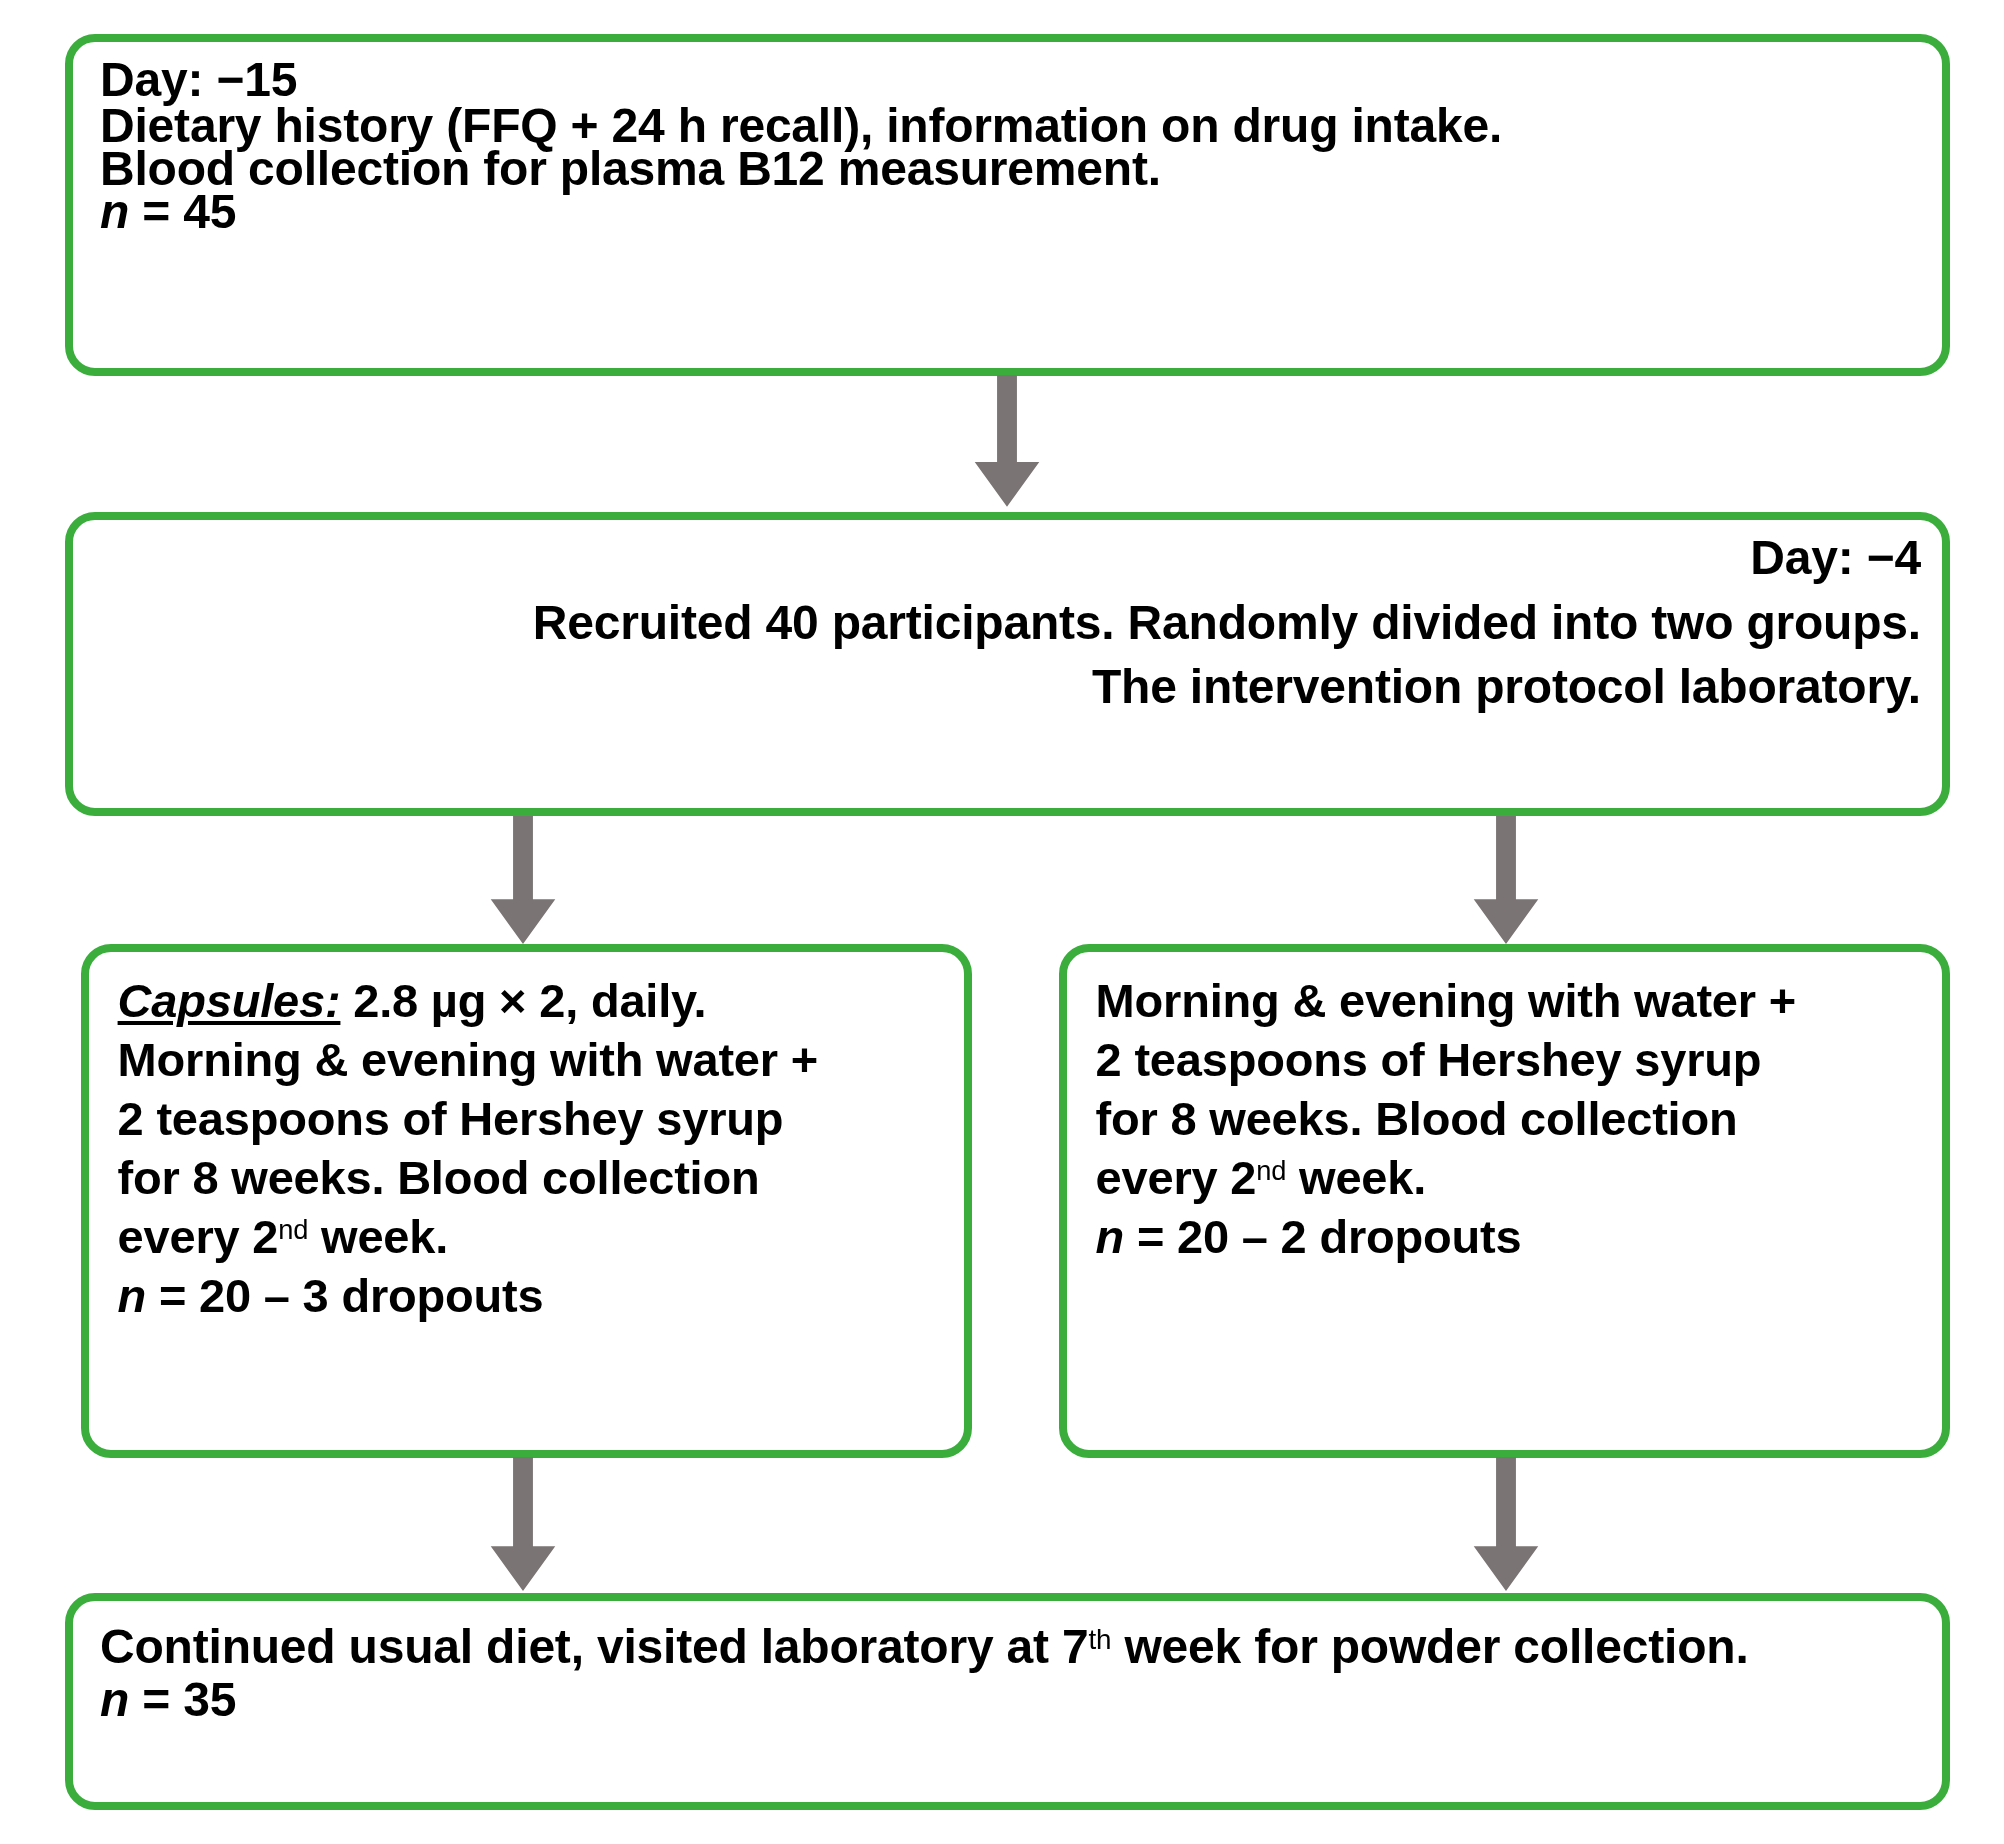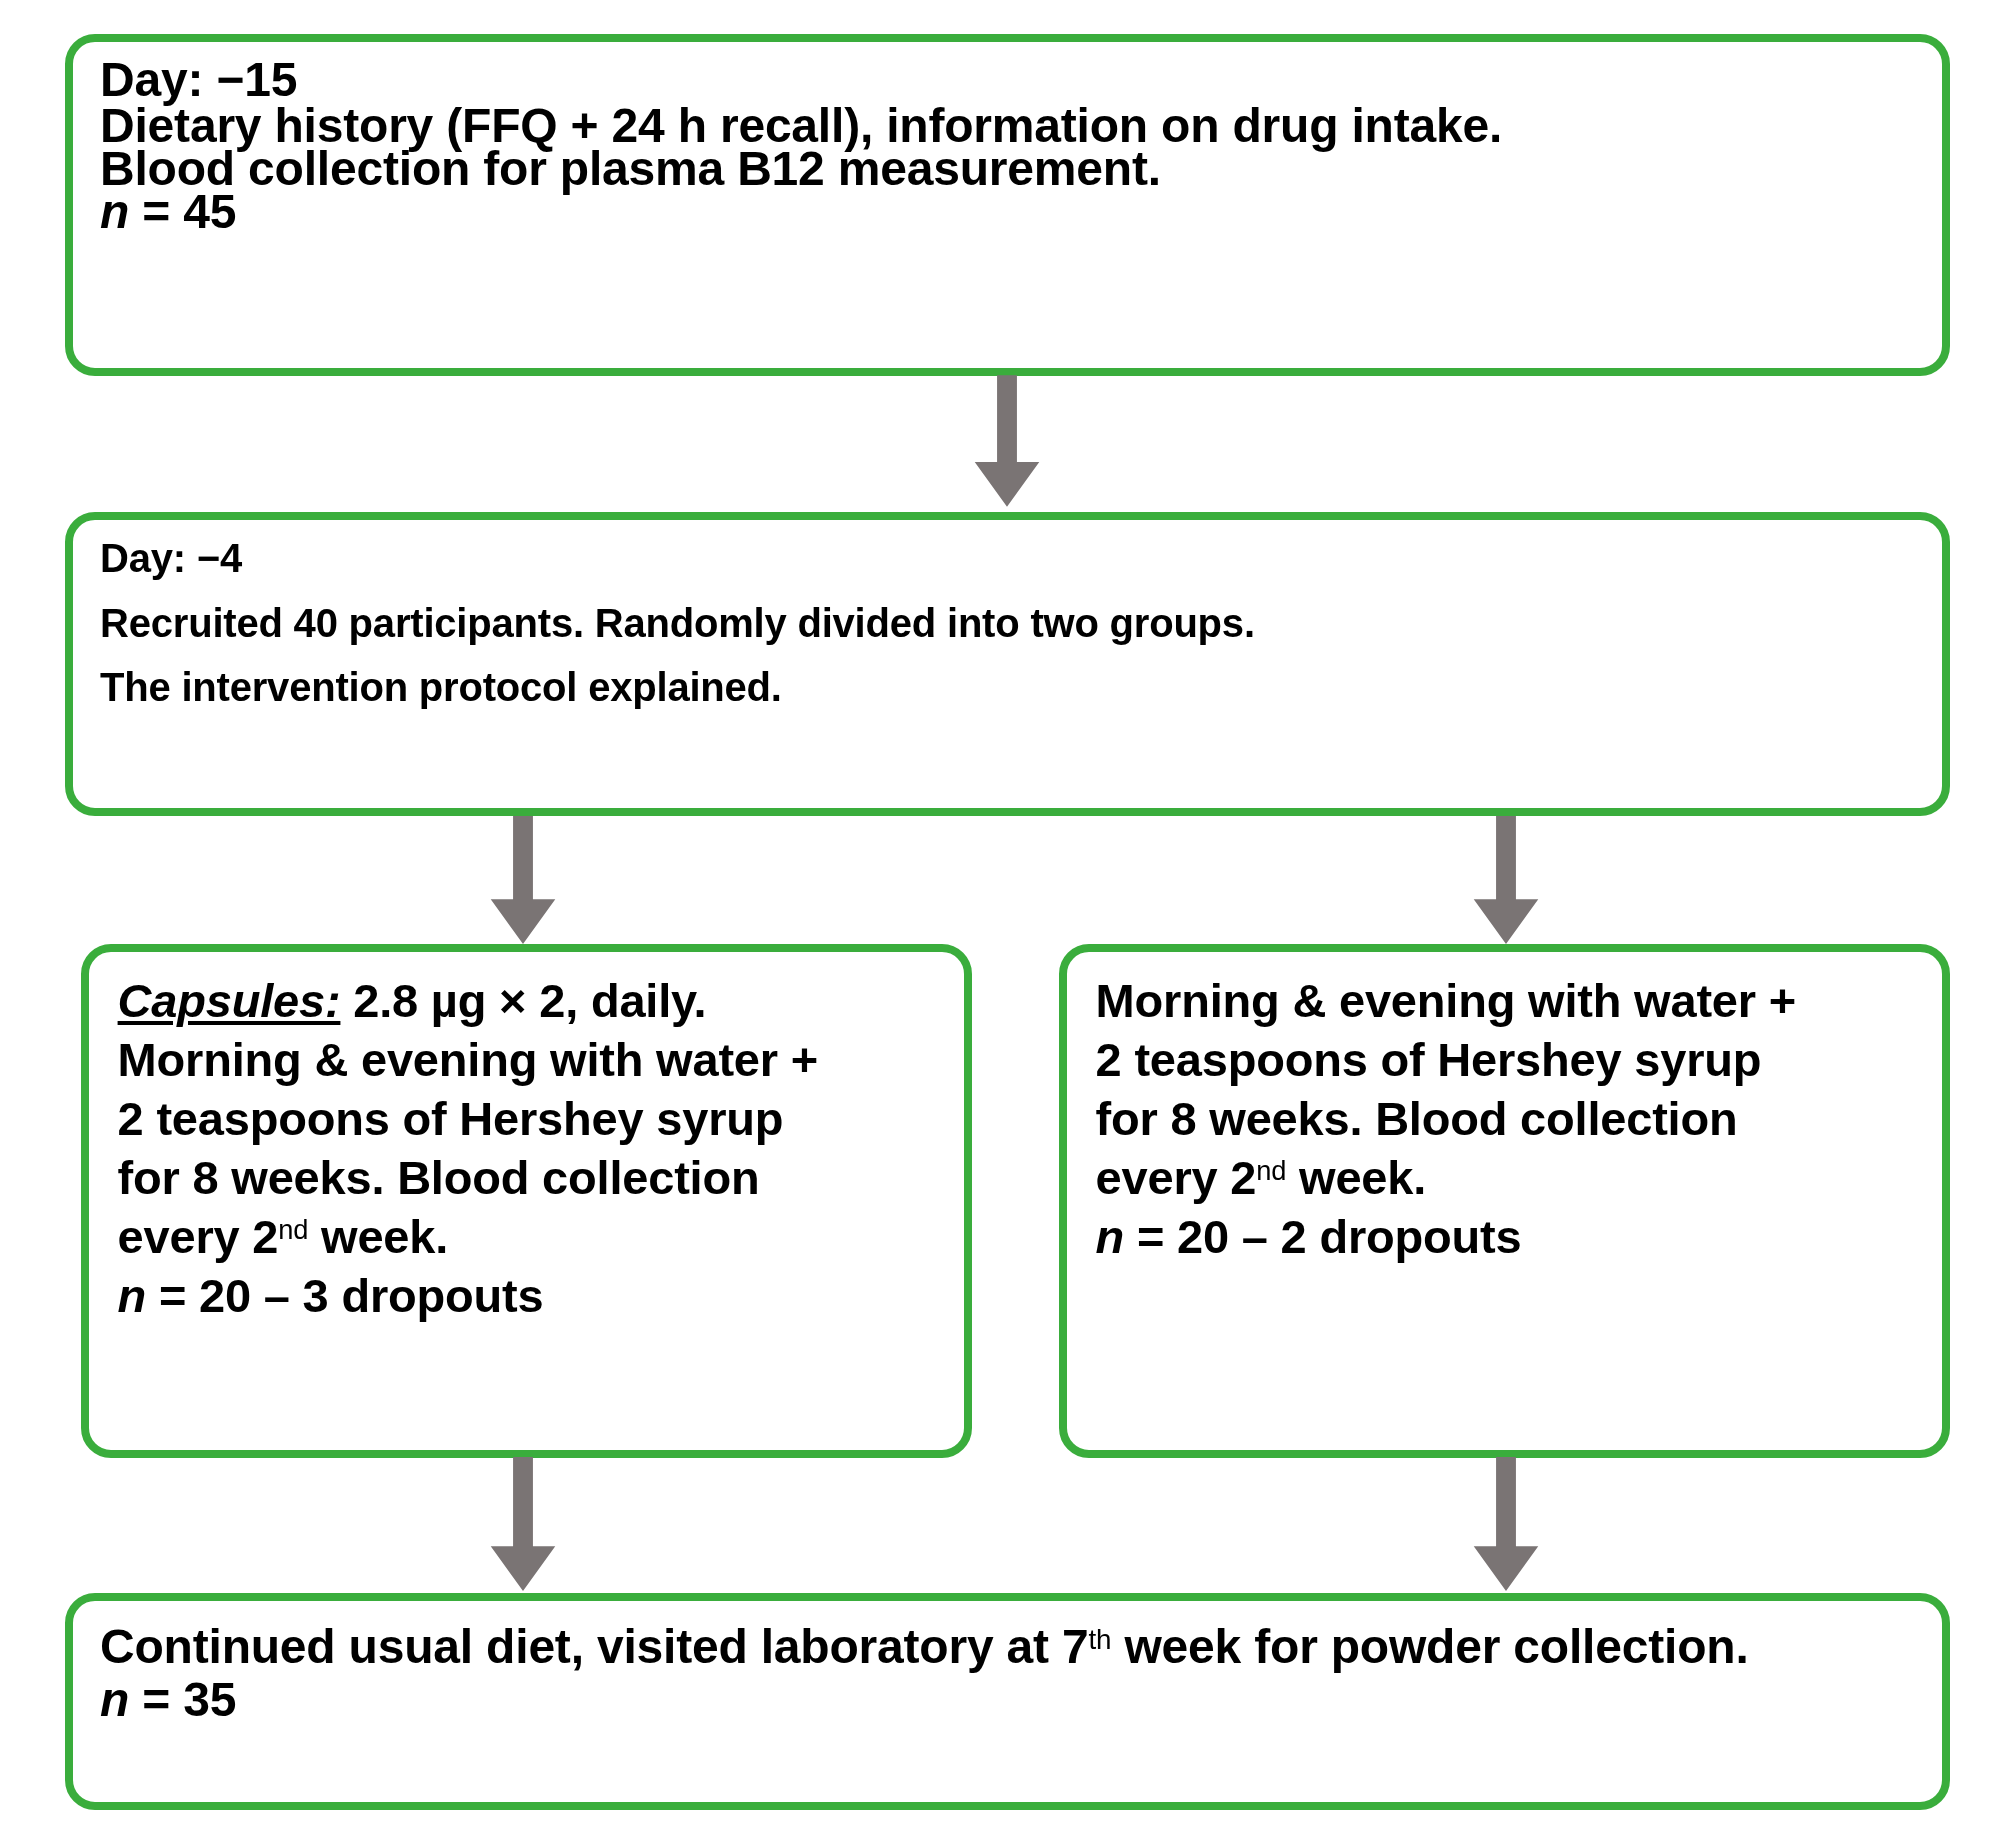--- a/index.html
+++ b/index.html
@@ -36,21 +36,21 @@
   .line{
     white-space:nowrap;
     font-size:47px;
     line-height:42px;
     margin:0 0 0 0;
   }
   #box-screening .line{ line-height:43px; font-size:48px; }
   #box-screening .line.first{ margin-bottom:3.1px; }
 
   #box-recruit .box-inner{ top:17.4px; }
-  #box-recruit .line{ font-size:40px; line-height:42px; }
+  #box-recruit .line{ font-size:48px; line-height:42px;text-align:right; }
   #box-recruit .line.gap{ margin-top:22.4px; }
 
   #box-capsules .box-inner, #box-whey .box-inner{ top:18.6px; left:28.6px; }
   #box-capsules .line, #box-whey .line{ font-size:47px; line-height:59px; }
 
   #box-followup .box-inner{ top:25px; }
   #box-followup .line{ font-size:48px; line-height:42px; }
   #box-followup .line.gap{ margin-top:11px; }
 
   .ital{ font-style:italic; font-weight:bold; }
@@ -78,21 +78,21 @@
   <div class="arrow" style="left:971px; top:375px;">
     <svg width="72" height="132" viewBox="0 0 116 212">
       <polygon points="42,0 74,0 74,140 110,140 58,212 6,140 42,140" fill="#7a7474"></polygon>
     </svg>
   </div>
 
   <div class="box" id="box-recruit">
     <div class="box-inner">
       <div class="line">Day: −4</div>
       <div class="line gap">Recruited 40 participants. Randomly divided into two groups.</div>
-      <div class="line gap">The intervention protocol explained.</div>
+      <div class="line gap">The intervention protocol laboratory.</div>
     </div>
   </div>
 
   <div class="arrow" style="left:487px; top:816px;">
     <svg width="72" height="128" viewBox="0 0 116 206">
       <polygon points="42,0 74,0 74,134 110,134 58,206 6,134 42,134" fill="#7a7474"></polygon>
     </svg>
   </div>
 
   <div class="arrow" style="left:1470px; top:816px;">

